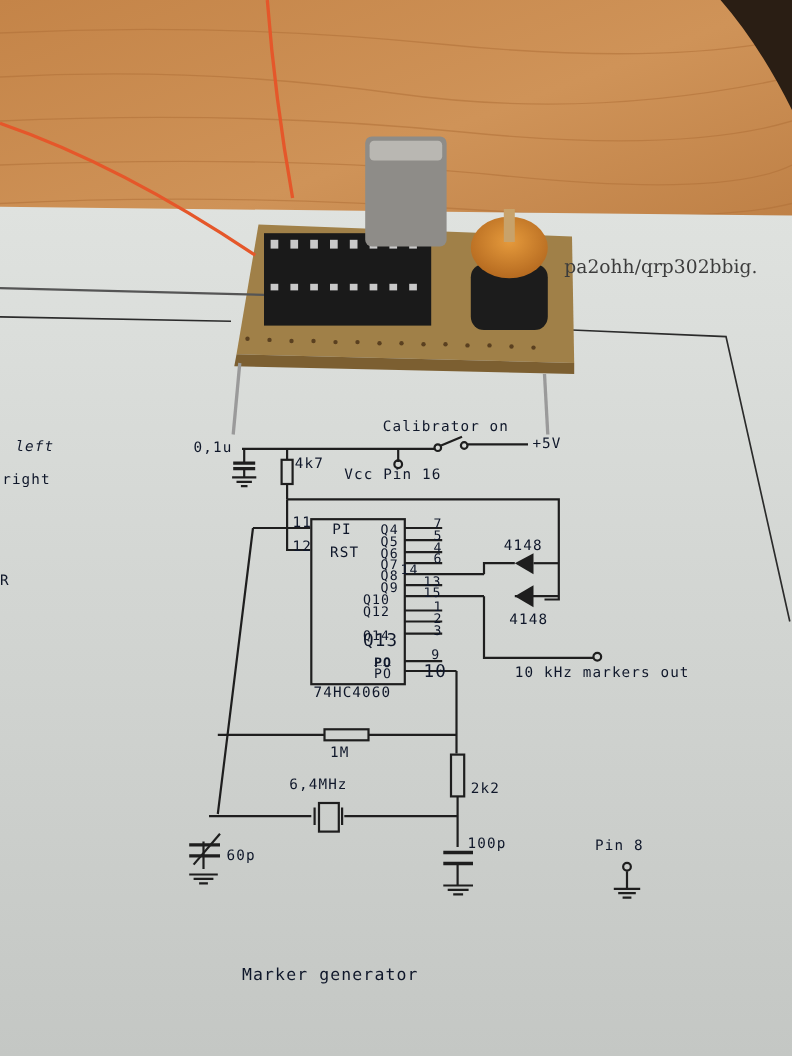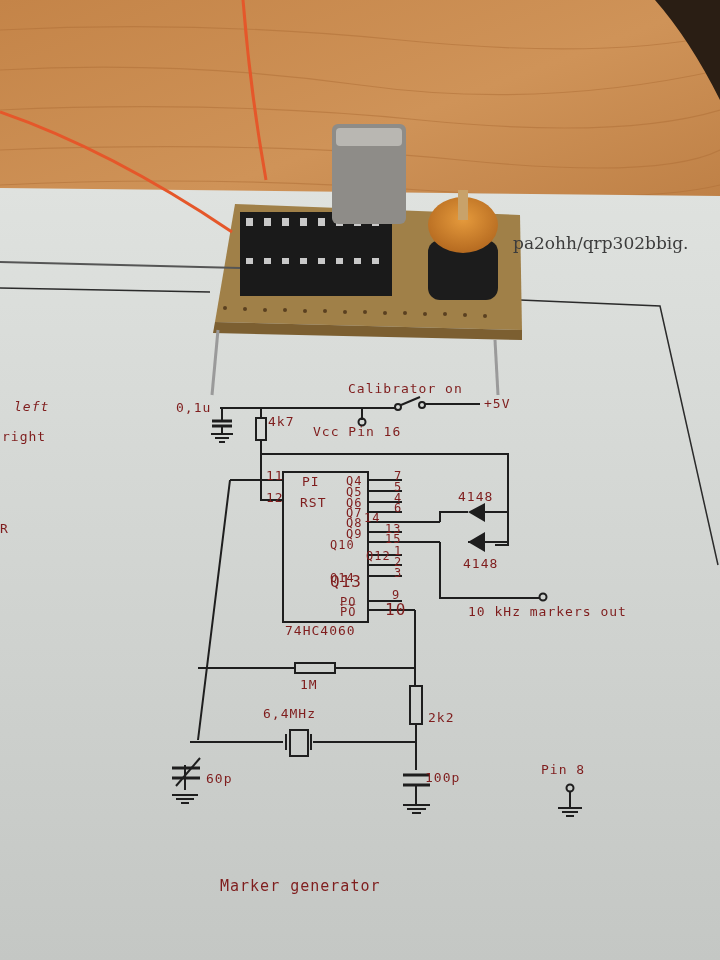--- a/index.html
+++ b/index.html
@@ -1,18 +1,18 @@
 <!DOCTYPE html>
 <html><head>
 <meta charset="utf-8">
 <style>
   html, body { margin:0; padding:0; }
   body { width:720px; height:960px; position:relative; overflow:hidden; background:#c9ccc9; font-family:"DejaVu Sans Mono", monospace; }
   #scene { position:absolute; left:0; top:0; width:720px; height:960px; }
-  .lbl { position:absolute; font-family:"DejaVu Sans Mono", monospace; font-size:13px; color:#7f1d1d; white-space:nowrap; letter-spacing:1px; }
+  .lbl { position:absolute; font-family:"DejaVu Sans Mono", monospace; font-size:13px; color:#0f172a; white-space:nowrap; letter-spacing:1px; }
   .url { position:absolute; font-family:"DejaVu Serif", serif; font-size:17px; color:#3c3c3c; white-space:nowrap; }
 </style>
 </head>
 <body>
 
 <svg id="scene" viewBox="0 0 720 960" xmlns="http://www.w3.org/2000/svg">
   <defs>
     <linearGradient id="wood" x1="0" y1="0" x2="1" y2="1">
       <stop offset="0" stop-color="#c48448"></stop>
       <stop offset="0.5" stop-color="#cf9358"></stop>
@@ -181,24 +181,24 @@
 <div class="lbl" style="left:266px;top:490px;">12</div>
 <div class="lbl" style="left:300px;top:495px;">RST</div>
 
 <div class="lbl" style="left:346px;top:474px;font-size:12px;">Q4</div>
 <div class="lbl" style="left:346px;top:485px;font-size:12px;">Q5</div>
 <div class="lbl" style="left:346px;top:496px;font-size:12px;text-align:center;">Q6</div>
 <div class="lbl" style="left:346px;top:506px;font-size:12px;">Q7</div>
 <div class="lbl" style="left:346px;top:516px;font-size:12px;">Q8</div>
 <div class="lbl" style="left:346px;top:527px;font-size:12px;">Q9</div>
 <div class="lbl" style="left:330px;top:538px;font-size:12px;">Q10</div>
-<div class="lbl" style="left:330px;top:549px;font-size:12px;margin-left:36px;">Q12</div>
+<div class="lbl" style="left:330px;top:549px;font-size:12px;">Q12</div>
 <div class="lbl" style="left:330px;top:560px;font-size:16px;margin-top:12px;">Q13</div>
 <div class="lbl" style="left:330px;top:571px;font-size:12px;">Q14</div>
-<div class="lbl" style="left:340px;top:595px;font-size:12px;">PO</div>
+<div class="lbl" style="left:340px;top:595px;font-size:12px;font-weight:bold;">PO</div>
 <div class="lbl" style="left:340px;top:605px;font-size:12px;">P̅O̅</div>
 
 <div class="lbl" style="left:394px;top:469px;font-size:12px;">7</div>
 <div class="lbl" style="left:394px;top:480px;font-size:12px;">5</div>
 <div class="lbl" style="left:394px;top:491px;font-size:12px;">4</div>
 <div class="lbl" style="left:394px;top:501px;font-size:12px;">6</div>
 <div class="lbl" style="left:364px;top:511px;font-size:12px;">14</div>
 <div class="lbl" style="left:385px;top:522px;font-size:12px;">13</div>
 <div class="lbl" style="left:385px;top:532px;font-size:12px;">15</div>
 <div class="lbl" style="left:394px;top:544px;font-size:12px;">1</div>
@@ -210,16 +210,16 @@
 <div class="lbl" style="left:285px;top:623px;">74HC4060</div>
 
 <div class="lbl" style="left:458px;top:489px;">4148</div>
 <div class="lbl" style="left:463px;top:556px;">4148</div>
 <div class="lbl" style="left:468px;top:604px;">10 kHz markers out</div>
 
 <div class="lbl" style="left:300px;top:677px;">1M</div>
 <div class="lbl" style="left:263px;top:706px;">6,4MHz</div>
 <div class="lbl" style="left:428px;top:710px;">2k2</div>
 <div class="lbl" style="left:206px;top:771px;">60p</div>
-<div class="lbl" style="left:425px;top:760px;margin-top:10px;">100p</div>
+<div class="lbl" style="left:425px;top:760px;">100p</div>
 <div class="lbl" style="left:541px;top:762px;">Pin 8</div>
 
 <div class="lbl" style="left:220px;top:877px;font-size:15px;">Marker generator</div>
 
 </body></html>

